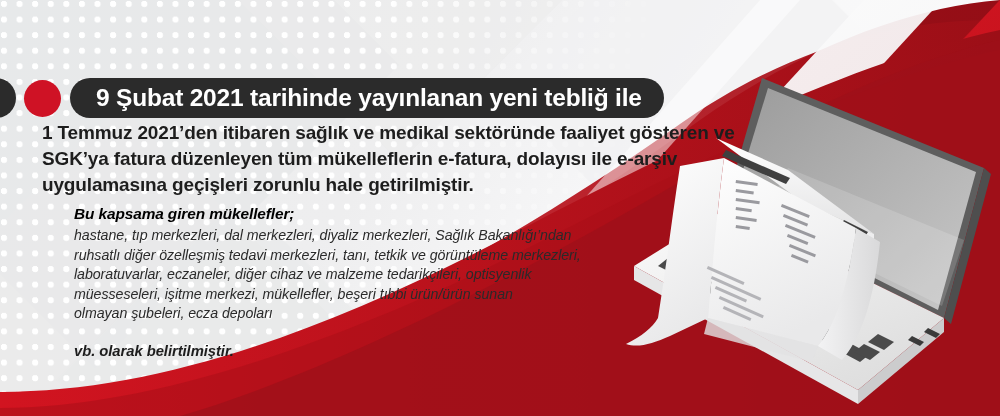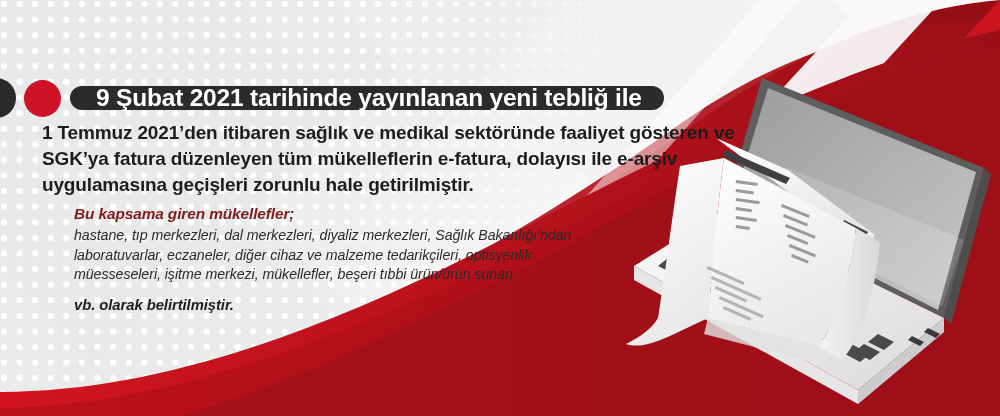--- a/index.html
+++ b/index.html
@@ -63,21 +63,21 @@
   }
   .dot-red{
     width:37px; height:37px; border-radius:50%;
     background:#cf1225; flex:0 0 auto; margin-left:8px;
   }
   .title-pill{
     margin-left:9px;
     background:#2b2b2b;
     color:#ffffff;
     border-radius:22px;
-    height:24px;
+    height:40px;
     display:flex; align-items:center;
     padding:0 22px 0 26px;
     font-size:24.5px;
     font-weight:bold;
     letter-spacing:-.2px;
     white-space:nowrap;
   }
 
   .lede{
     position:absolute; left:42px; top:120px;
@@ -86,21 +86,21 @@
     font-size:19px;
     font-weight:bold;
     line-height:26px;
     letter-spacing:-.15px;
   }
 
   .sub-block{
     position:absolute; left:74px; top:203px; width:560px;
   }
   .sub-head{
-    color:#7f1d1d;
+    color:#000000;
     font-size:15.4px;
     font-weight:bold;
     font-style:italic;
     line-height:21px;
     letter-spacing:-.1px;
     margin-bottom:2px;
   }
   .sub-list{
     color:#2a2a2a;
     font-size:14.2px;
@@ -109,21 +109,21 @@
     letter-spacing:-.05px;
   }
   .sub-list .ln{ display:block; white-space:nowrap; }
   .sub-foot{
     color:#1d1d1d;
     font-size:14.8px;
     font-weight:bold;
     font-style:italic;
     line-height:20px;
     letter-spacing:-.05px;
-    margin-top:10px;
+    margin-top:17px;
   }
 </style>
 </head>
 <body>
 
 <div id="banner">
 
   <div class="bg-base"></div>
   <div class="facet f1"></div>
   <div class="facet f2"></div>
@@ -297,20 +297,22 @@
     <div class="lede">
       <span>1 Temmuz 2021’den itibaren sağlık ve medikal sektöründe faaliyet gösteren</span>
       <span>ve SGK’ya fatura düzenleyen tüm mükelleflerin e-fatura, dolayısı ile e-arşiv</span>
       <span>uygulamasına geçişleri zorunlu hale getirilmiştir.</span>
     </div>
 
     <div class="sub-block">
       <div class="sub-head">Bu kapsama giren mükellefler;</div>
       <div class="sub-list">
         <span class="ln">hastane, tıp merkezleri, dal merkezleri, diyaliz merkezleri, Sağlık Bakanlığı’ndan</span>
+        <span class="ln">ruhsatlı diğer özelleşmiş tedavi merkezleri, tanı, tetkik ve görüntüleme merkezleri,</span>
         <span class="ln">laboratuvarlar, eczaneler, diğer cihaz ve malzeme tedarikçileri, optisyenlik</span>
         <span class="ln">müesseseleri, işitme merkezi, mükellefler, beşeri tıbbi ürün/ürün sunan</span>
+        <span class="ln">olmayan şubeleri, ecza depoları</span>
       </div>
       <div class="sub-foot">vb. olarak belirtilmiştir.</div>
     </div>
 
   </div>
 </div>
 
 </body></html>

